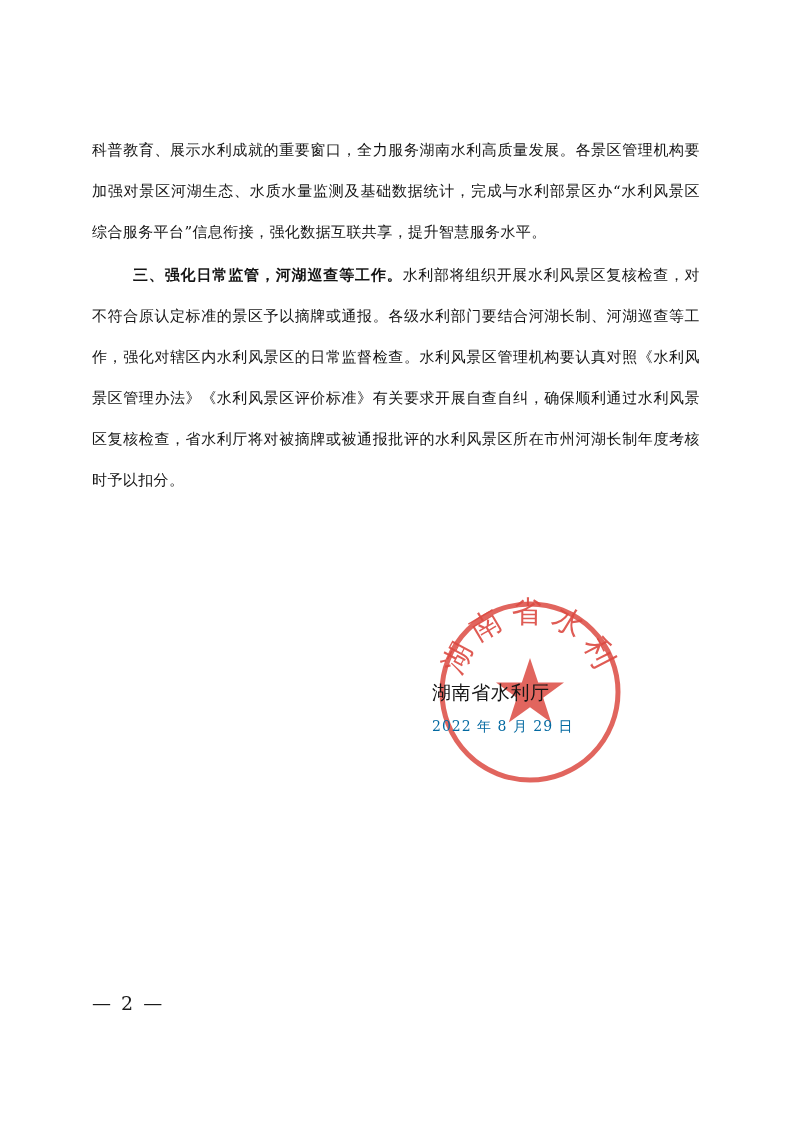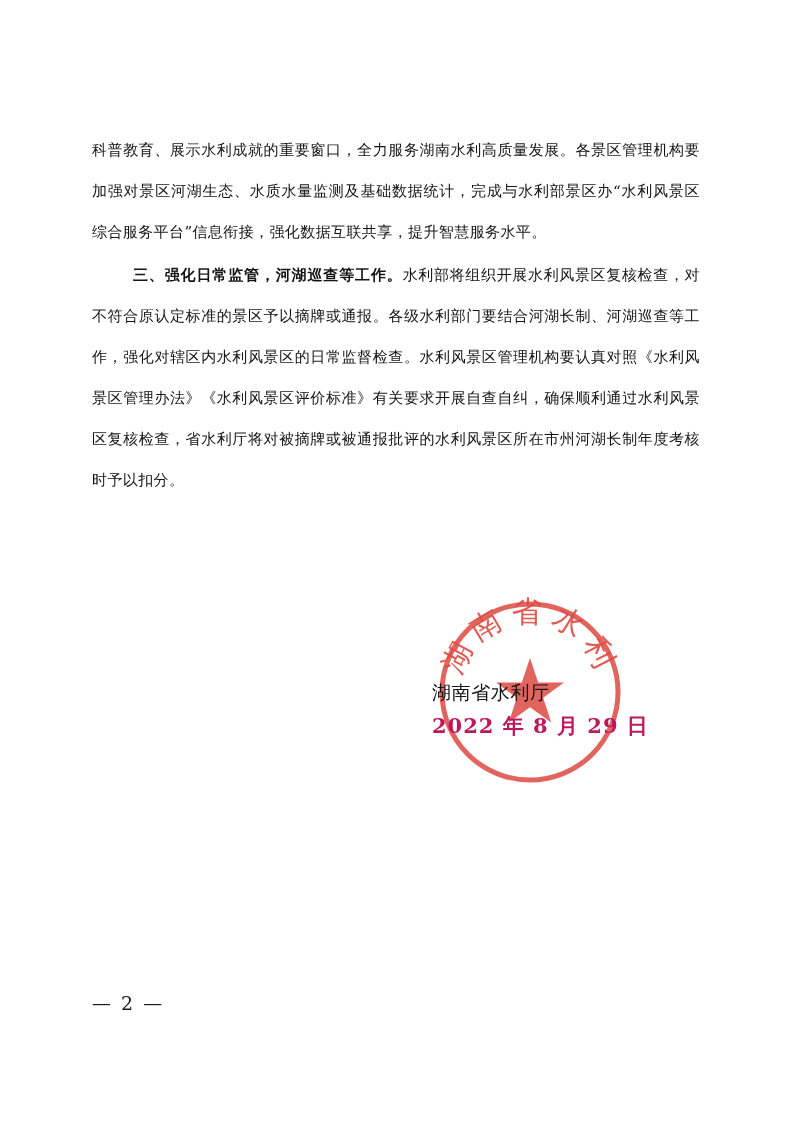--- a/index.html
+++ b/index.html
@@ -52,26 +52,25 @@
     text-align: left;
   }
   .sig-line {
     font-size: 19px;
     line-height: 34px;
     letter-spacing: 0.6px;
     color: #141414;
     white-space: nowrap;
   }
   .sig-date {
-    font-size: 21px;
+    font-size: 14px;
     line-height: 34px;
     letter-spacing: 1px;
-    color: #be185d;
+    color: #0369a1;
     white-space: nowrap;
-    font-weight: bold;
   }
   
   .seal {
     position: absolute;
     left: 434px;
     top: 596px;
     width: 192px;
     height: 192px;
     pointer-events: none;
   }

